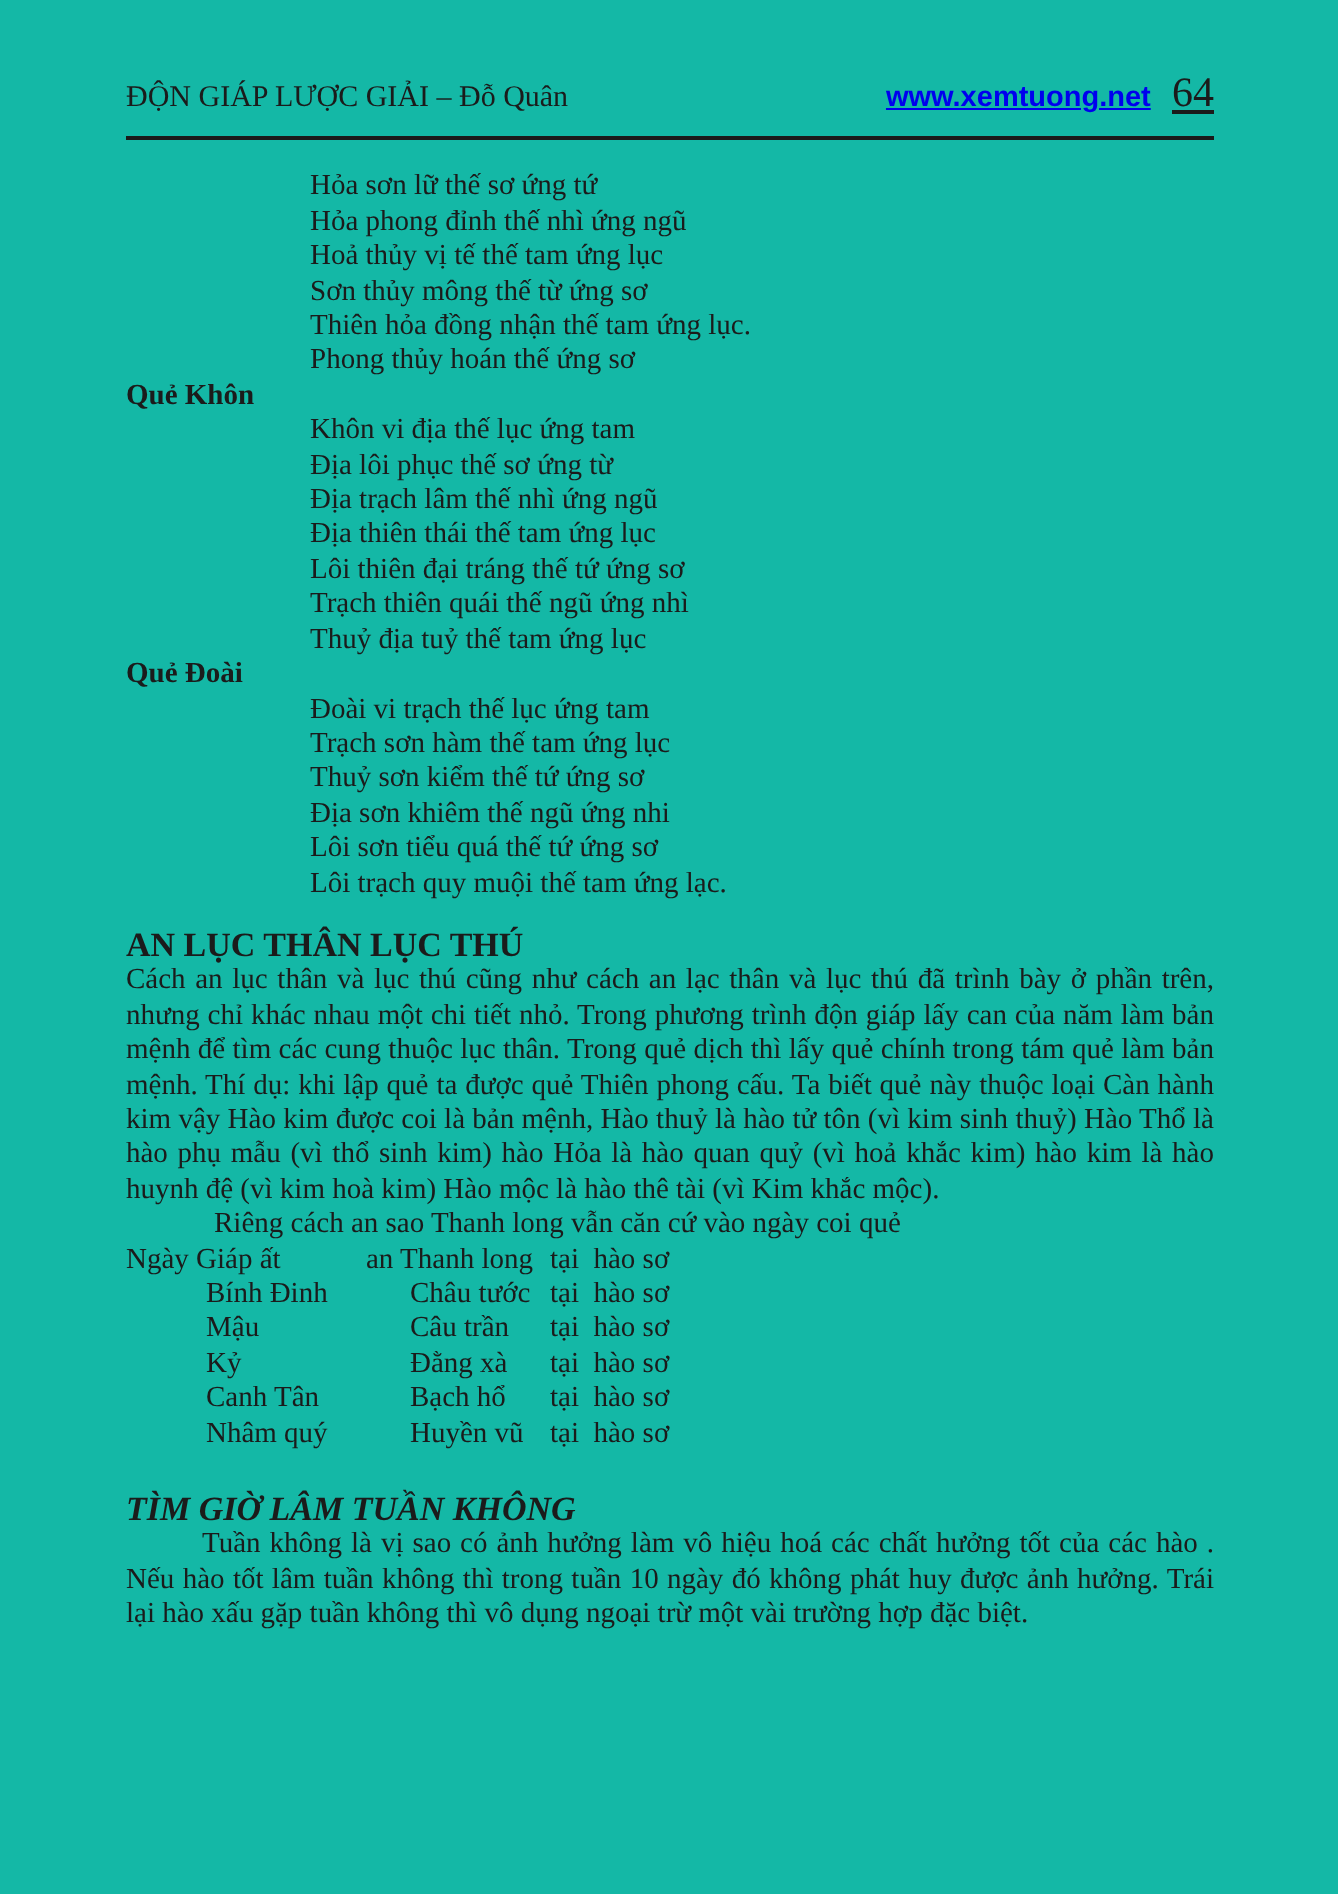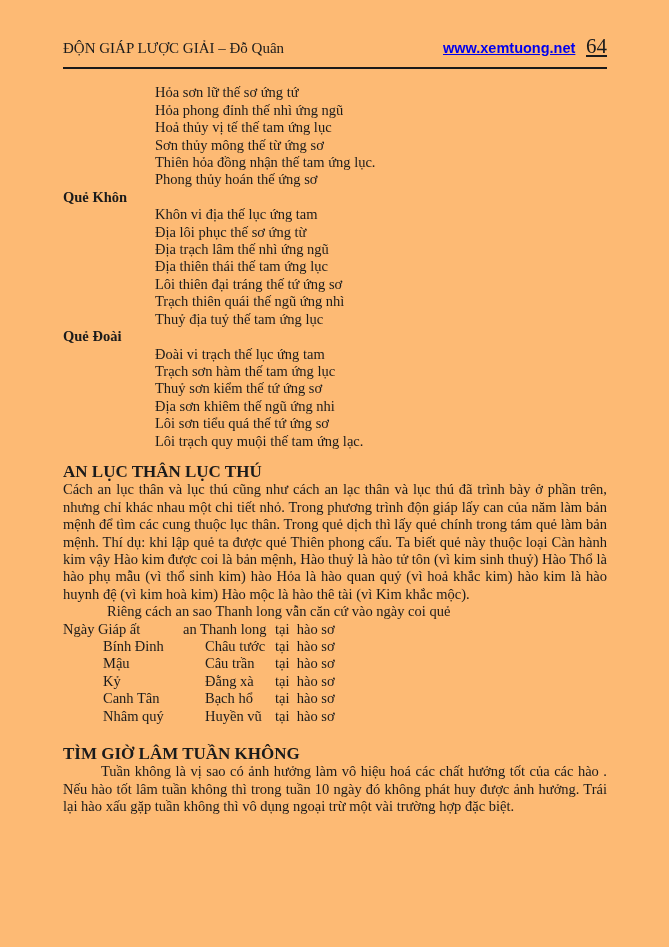--- a/index.html
+++ b/index.html
@@ -1,21 +1,21 @@
 <!DOCTYPE html>
 <html><head>
 <meta charset="utf-8">
 <style>
   html, body { margin: 0; padding: 0; background: #ffffff; }
   .page {
     position: relative;
     width: 669px;
     height: 947px;
     box-sizing: border-box;
-    background: #fdba74;
+    background: #14b8a6;
     padding: 38px 62px 0 63px;
     font-family: "Liberation Serif", "DejaVu Serif", serif;
     font-size: 14.5px;
     line-height: 17.4px;
     color: #1b1b1b;
     overflow: hidden;
   }
   .header {
     display: flex;
     justify-content: space-between;
@@ -35,21 +35,21 @@
   }
   .h-page { font-size: 21px; margin-left: 7px; text-decoration: underline; }
   .content { padding-top: 15px; }
   .verse-line { padding-left: 92px; }
   .sub-heading { font-weight: bold; }
   .section-heading {
     font-weight: bold;
     font-size: 17px;
     margin: 13px 0 1px 0;
   }
-  .mt-big { margin-top: 20px; }
+  .mt-big { margin-top: 20px; font-style: italic; }
   .para { margin: 0; text-align: justify; }
   .indent { text-indent: 38px; }
   .note-line { padding-left: 44px; }
   .lt-table { }
   .lt-row { display: flex; }
   .t-day  { width: 120px; flex: none; box-sizing: border-box; white-space: nowrap; }
   .t-star { width: 92px;  flex: none; box-sizing: border-box; white-space: nowrap; }
   .t-pos  { white-space: pre; }
   .lt-row + .lt-row .t-day  { padding-left: 40px; }
   .lt-row + .lt-row .t-star { padding-left: 22px; }

